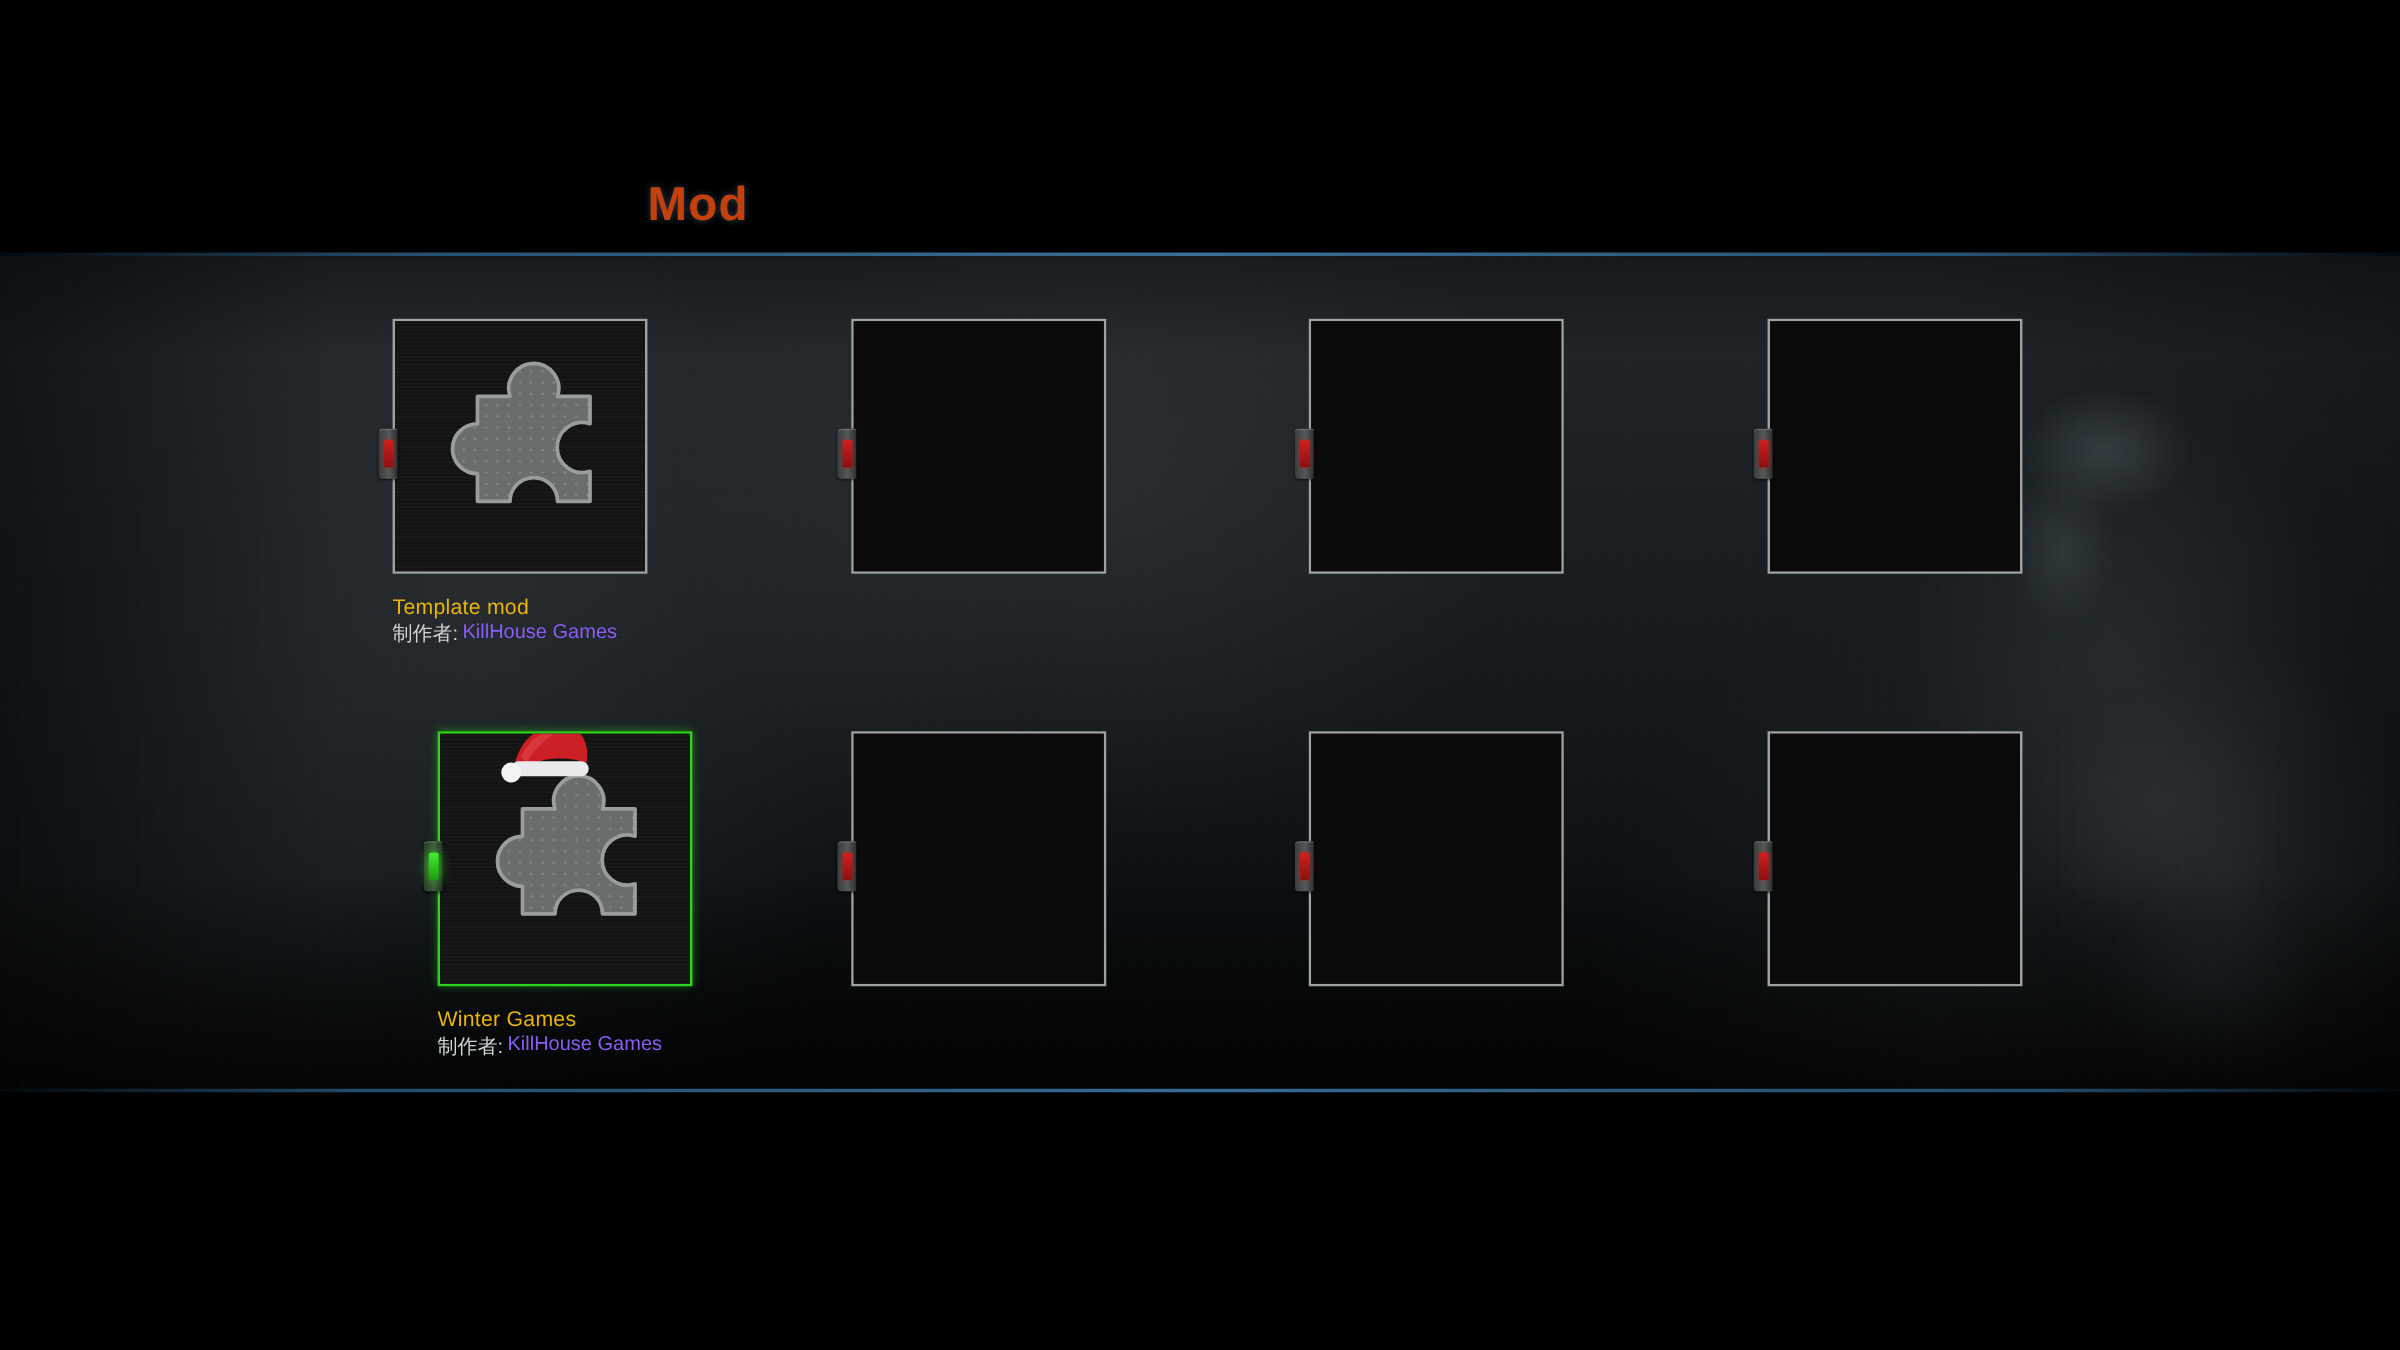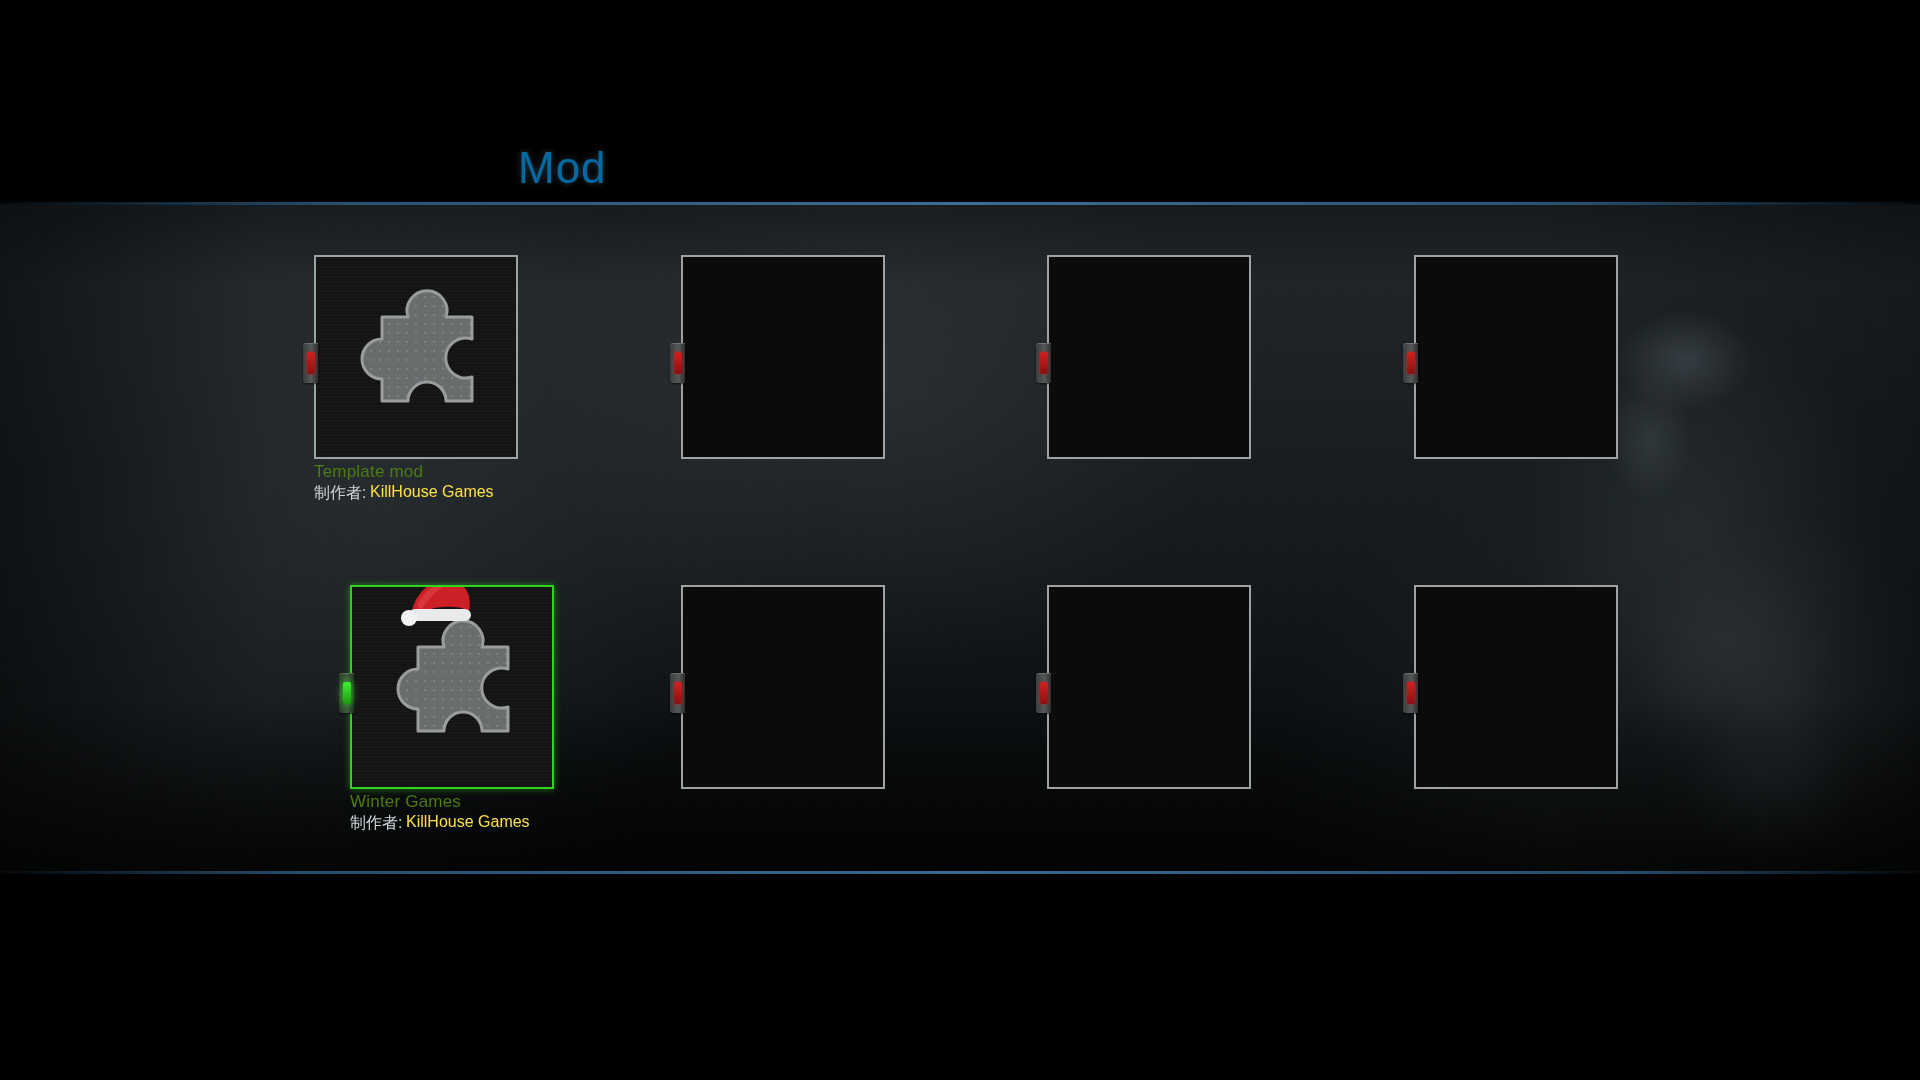--- a/index.html
+++ b/index.html
@@ -27,24 +27,24 @@
     position: absolute;
     left: 0; top: 0;
     width: 1920px;
     height: 203px;
     background: #000000;
   }
   .header-title {
     position: absolute;
     left: 518px;
     top: 143px;
-    font-size: 44px;
-    font-weight: 400;
+    font-size: 38px;
+    font-weight: 700;
     letter-spacing: 1px;
-    color: #0369a1;
+    color: #c2410c;
     text-shadow: 0 0 6px rgba(120,170,210,0.35);
   }
   .rule-top {
     position: absolute;
     left: 0; top: 202px;
     width: 1920px; height: 3px;
     background: linear-gradient(to right,
         rgba(26,58,84,0.15) 0%,
         rgba(44,90,126,0.9) 18%,
         rgba(58,110,150,1) 50%,
@@ -167,44 +167,44 @@
   }
   .mod-toggle.on {
     background: linear-gradient(90deg, #2a3a2a 0%, #3d5a3d 55%, #223022 100%);
   }
   .mod-toggle.on .lamp {
     background: linear-gradient(180deg, #3ff030 0%, #1e9a12 100%);
     box-shadow: 0 0 9px rgba(60,230,40,0.85);
   }
 
   .mod-name {
-    margin-top: 3px;
+    margin-top: 17px;
     font-size: 17px;
-    color: #4d7c0f;
+    color: #eab308;
     letter-spacing: 0.2px;
     white-space: nowrap;
   }
   .mod-author {
     position: relative;
     height: 20px;
     margin-top: 1px;
     font-size: 16px;
     color: #b8bcbe;
     white-space: nowrap;
   }
   .mod-author .cjk {
     position: absolute;
     left: 0; top: 0;
     color: #cfd3d5;
     text-align: center;
   }
   .mod-author .latin {
     position: absolute;
     left: 56px; top: 0;
-    color: #fde047;
+    color: #8b5cf6;
   }
 
   
   .puzzle {
     position: absolute;
     left: 26px;
     top: 20px;
     width: 150px;
     height: 165px;
   }

